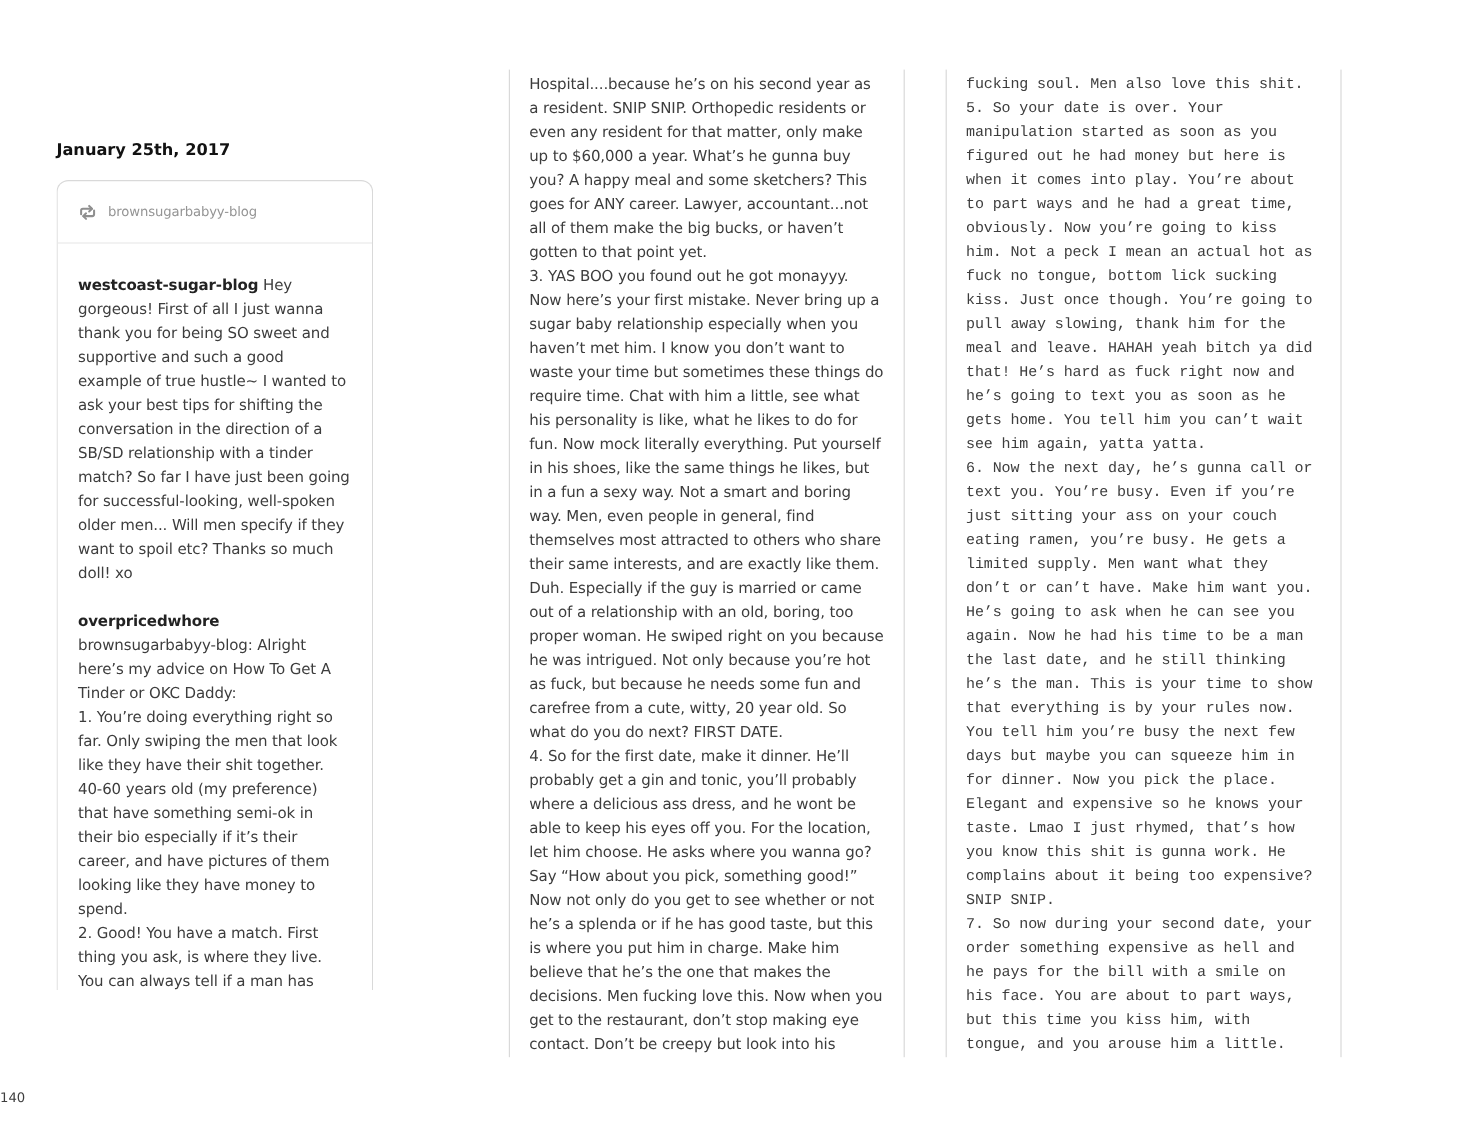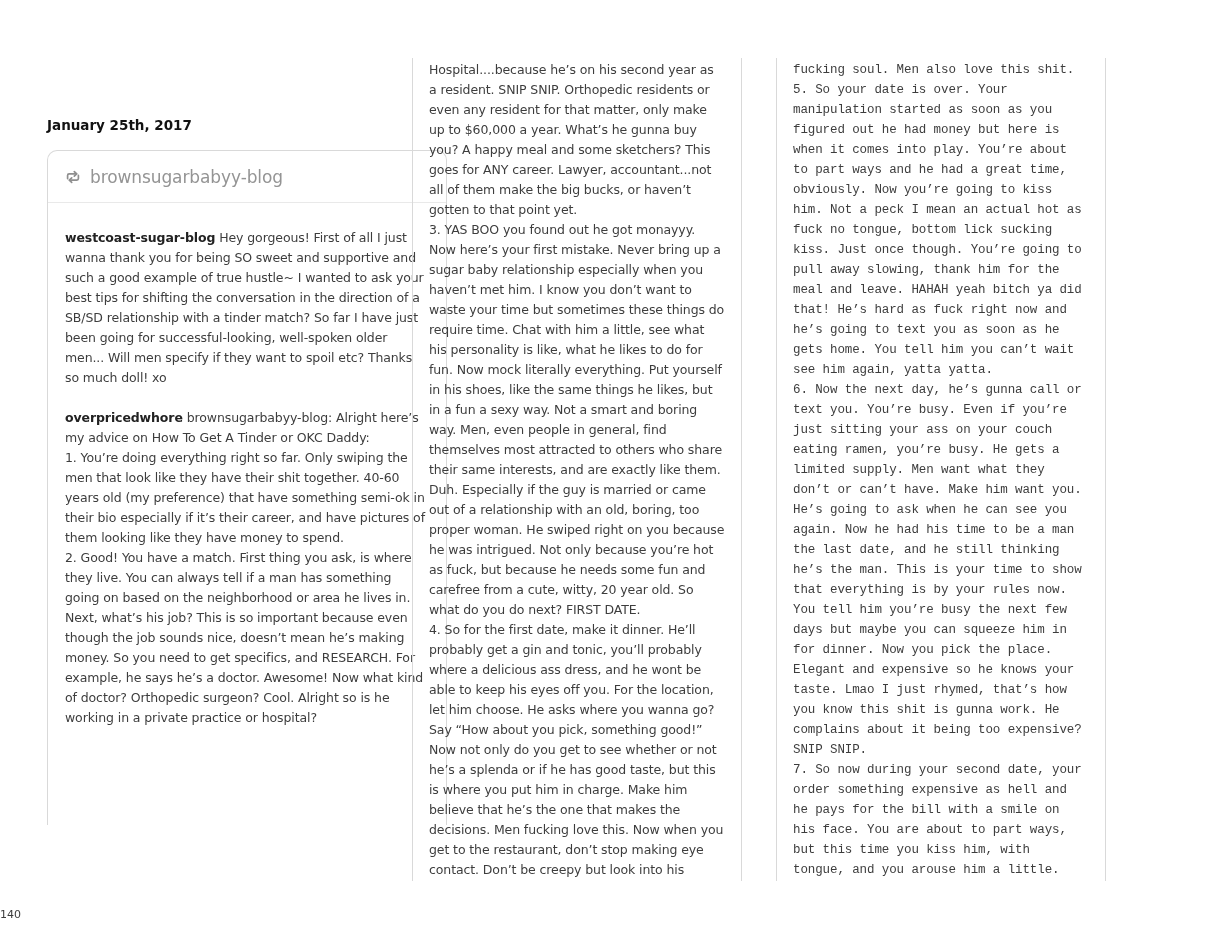--- a/index.html
+++ b/index.html
@@ -10,56 +10,57 @@
     overflow:hidden;
     font-family:"DejaVu Sans","Liberation Sans",sans-serif;
     color:#3d3d3d;
   }
   .col {
     position:absolute;
     font-size:12.5px;
     line-height:20px;
     letter-spacing:-0.1px;
   }
-  .col1 { left:47px; top:117px; width:400px; }
+  .col1 { left:47px; top:117px; width:264px; }
   .date-heading {
     font-size:13.5px; font-weight:bold; color:#121212; line-height:17px;
     letter-spacing:0;
   }
   .post-card {
     margin-top:16px;
     border:1px solid #d9d9d9;
     border-bottom:none;
     border-radius:10px 10px 0 0;
     height:675px;
     overflow:hidden;
     background:#fff;
   }
   .post-card-header {
     display:flex; align-items:center; gap:9px;
     height:52px;
     padding:0 17px;
     border-bottom:1px solid #e9e9e9;
     color:#949494;
-    font-size:17px;
+    font-size:11px;
   }
   .reblog-icon { flex:0 0 auto; display:inline-flex; }
   .reblog-icon svg { stroke:#8f8f8f; fill:none; stroke-width:1.7; stroke-linecap:round; stroke-linejoin:round; }
   .post-card-body {
     padding:25px 17px 0 17px;
   }
   .para { margin-bottom:20px; white-space:pre-line; }
   .para b { color:#222222; letter-spacing:-0.1px;text-align:center; }
   .textcol {
     top:58px;
     width:330px; height:823px;
     border-left:1px solid #d9d9d9;
     border-right:1px solid #d9d9d9;
     padding:2px 16px 0 16px;
     overflow:hidden;
+    margin-left:12px;
   }
   .col2 { left:412px; }
   .col3 { left:776px;font-family:Liberation Mono, monospace; }
   .flowtext { white-space:pre-line; }
   .page-number {
     position:absolute;
     top:908px; left:0; width:1135px;
     text-align:left;
     font-size:11px; color:#3d3d3d;
   }

